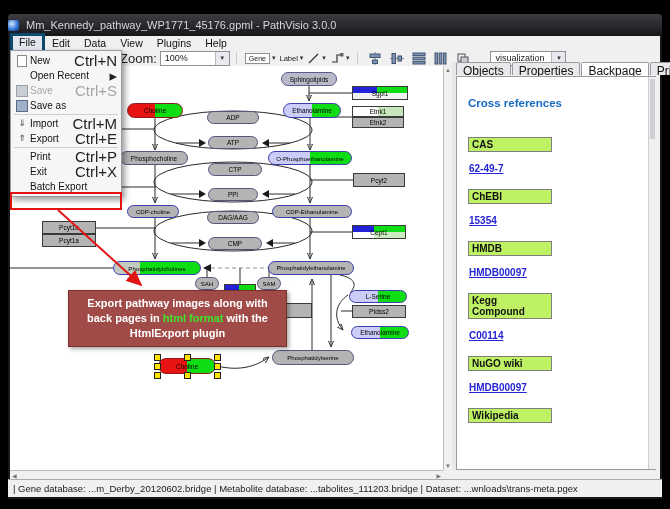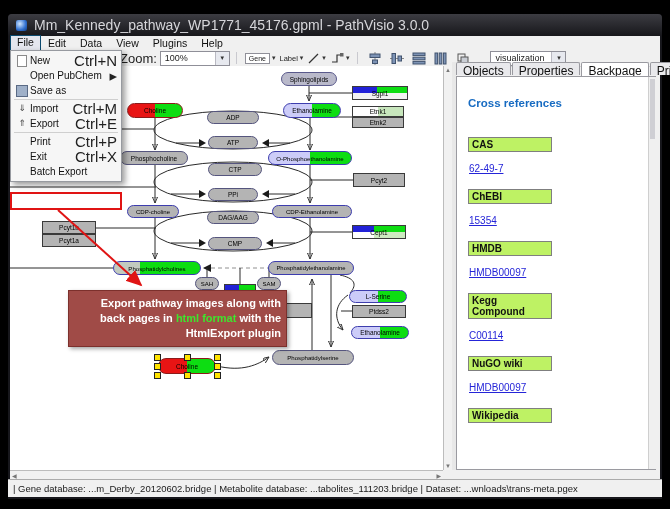--- a/index.html
+++ b/index.html
@@ -2,26 +2,26 @@
 <html><head>
 <meta charset="utf-8">
 <style>
   html,body{margin:0;padding:0;background:#000;}
   #page{position:relative;width:670px;height:509px;background:#000;overflow:hidden;
         font-family:"Liberation Sans","DejaVu Sans",sans-serif;-webkit-font-smoothing:antialiased;}
   .abs{position:absolute;box-sizing:border-box;}
   
   #window{left:8px;top:14px;width:654px;height:485px;background:#f0f0f0;border:2px solid #17171c;border-radius:4px 4px 0 0;}
   #titlebar{left:8px;top:14px;width:654px;height:22px;background:linear-gradient(#3c3c42,#17171b);border-radius:4px 4px 0 0;
-            display:flex;align-items:center;color:#d6d6da;font-size:14px;padding-left:8px;box-sizing:border-box;}
+            display:flex;align-items:center;color:#d6d6da;font-size:11px;box-sizing:border-box;}
   #app-icon{width:11px;height:11px;border-radius:2px;background:radial-gradient(circle at 35% 35%,#cfe6ff,#2f6fd0 60%,#133a78);margin-right:7px;flex:0 0 auto;}
   
   #menubar{left:10px;top:36px;width:650px;height:14px;background:#f0f0f0;display:flex;align-items:center;font-size:10.5px;color:#111;}
   .mb-item{padding:0 7px;height:14px;line-height:14px;}
-  .mb-item.open{border:1px solid #0c4a6e;background:#e4e6ee;line-height:12px;padding:0 6px;}
+  .mb-item.open{border:3px solid #0c4a6e;background:#e4e6ee;line-height:12px;padding:0 6px;}
   
   #toolbar{left:10px;top:50px;width:650px;height:17px;background:#f0f0f0;border-bottom:1px solid #d8d8d8;display:flex;align-items:center;padding-left:110px;box-sizing:border-box;font-size:9px;color:#222;}
   .tb-label{font-size:13px;margin-right:3px;}
   .combo{display:inline-flex;align-items:center;background:#fff;border:1px solid #8f8f98;height:13px;font-size:9px;padding-left:4px;}
   .combo .arr{width:13px;height:13px;background:#e7e9ef;border-left:1px solid #b9b9c2;display:inline-flex;align-items:center;justify-content:center;font-size:7px;color:#333;margin-left:4px;}
   .zoomc{width:64px;justify-content:space-between;}
   .tb-sep{width:1px;height:12px;background:#c9c9cf;margin:0 6px;}
   .tb-btn{display:inline-flex;align-items:center;margin:0 2px;height:13px;}
   .mini-box{border:1px solid #8f8f98;background:#fff;font-size:7px;padding:1px 3px;}
   .drop{font-size:7px;color:#333;margin-left:2px;}
@@ -44,21 +44,21 @@
            background-size:100% 50%,100% 50%;background-position:top,bottom;background-repeat:no-repeat;}
   .c-cept1{background-image:linear-gradient(to right,#2222d8 40%,#0ddd12 40%),linear-gradient(to right,#ffffff 40%,#cdeac0 40%);
            background-size:100% 50%,100% 50%;background-position:top,bottom;background-repeat:no-repeat;}
   .c-etnk1{background:linear-gradient(to right,#fdfdfd 50%,#c7e6bc 50%);}
   .c-pemt{background:linear-gradient(to right,#2222d8 45%,#0ddd12 45%);}
   .c-sphingo{background:#b9b9ca;border-color:#5a5a8c;}
   .sel{z-index:4;}
   .hdl{position:absolute;width:5px;height:5px;background:#ffe300;border:1px solid #222;z-index:5;}
   
   #callout{left:68px;top:290px;width:219px;height:57px;background:#a04b47;border:1px solid #7c302c;box-shadow:2px 2px 4px rgba(0,0,0,.35);
-           color:#fff;font-weight:bold;font-size:11px;text-align:right;display:flex;align-items:center;justify-content:center;padding:2px 5px;line-height:1.35;z-index:40;}
+           color:#fff;font-weight:bold;font-size:11px;text-align:center;display:flex;align-items:center;justify-content:center;padding:2px 5px;line-height:1.35;z-index:40;}
   #callout .hl{color:#3fe42e;}
   
   #filemenu{left:10px;top:50px;width:112px;background:#f6f6f6;border:1px solid #979aa0;box-shadow:3px 3px 6px rgba(0,0,0,.4);z-index:60;padding:2px 0;}
   .mi{height:15px;display:flex;align-items:center;font-size:10px;color:#111;padding:0 4px 0 3px;}
   .mi .mic{width:16px;flex:0 0 16px;display:flex;align-items:center;justify-content:center;}
   .mi .lbl{flex:1;}
   .mi .sc{font-size:15px;color:#222;}
   .mi.dis .lbl,.mi.dis .sc{color:#a6a6a6;}
   .msep{height:1px;background:#cfcfcf;margin:1px 3px;}
   .i-page{width:8px;height:10px;background:#fff;border:1px solid #8a8a8a;}
@@ -72,21 +72,21 @@
   #hscroll{left:10px;top:470px;width:433px;height:9px;border-top:1px solid #bcbcbc;font-size:6px;color:#777;display:flex;justify-content:space-between;align-items:center;}
   #splitter{left:452px;top:62px;width:4px;height:408px;background:#e8e8e8;}
   
   #tabs{left:456px;top:62px;width:202px;height:14px;display:flex;font-size:12px;color:#111;}
   .tab{border:1px solid #9a9aa0;border-bottom:none;background:#e9e9ec;padding:1px 6px 0;margin-right:1px;border-radius:2px 2px 0 0;height:13px;box-sizing:border-box;}
   .tab.active{background:#fff;font-weight:normal;height:14px;}
   #panel{left:456px;top:76px;width:200px;height:394px;background:#fff;border:1px solid #9a9aa0;padding:20px 0 0 11px;overflow:hidden;}
   #panel h2{margin:0 0 28px 0;font-size:11.5px;color:#176bc2;}
   .sect{margin-bottom:13px;}
   .shead{width:84px;border:1px solid #7f7f7f;background:#bef264;font-size:10px;font-weight:bold;color:#111;padding:1px 3px;margin-bottom:6px;box-sizing:border-box;}
-  .sval{font-size:10px;font-weight:normal;color:#2525d8;text-decoration:underline;display:inline-block;margin-left:1px;}
+  .sval{font-size:10px;font-weight:bold;color:#2525d8;text-decoration:underline;display:inline-block;margin-left:1px;}
   .sval.plain{color:#222;text-decoration:none;font-weight:normal;}
   #panelsb{left:648px;top:77px;width:8px;height:392px;background:#f0f0f0;border-left:1px solid #cfcfcf;}
   #panelsb .th{position:absolute;left:1px;top:2px;width:5px;height:60px;background:#cfcfd4;}
   
   #statusbar{left:8px;top:479px;width:654px;height:18px;background:#f0f0f0;border-top:1px solid #ababab;display:flex;align-items:center;font-size:9.5px;color:#1a1a1a;padding-left:5px;box-sizing:border-box;}
   
   #redsvg{position:absolute;left:0;top:0;z-index:70;pointer-events:none;}
 </style>
 </head>
 <body>
@@ -337,22 +337,29 @@
   <div class="abs" id="filemenu">
     <div class="mi">
         <span class="mic">
           <span class="i-page"></span>
         </span>
         <span class="lbl">New</span>
         <span class="sc">Ctrl+N</span>
       </div>
     <div class="mi">
         <span class="mic"></span>
-        <span class="lbl">Open PubChem</span>
+        <span class="lbl">Open Recent</span>
         <span class="sc">▸</span>
+      </div>
+    <div class="mi dis">
+        <span class="mic">
+          <span class="i-save"></span>
+        </span>
+        <span class="lbl">Save</span>
+        <span class="sc">Ctrl+S</span>
       </div>
     <div class="mi">
         <span class="mic">
           <span class="i-save2"></span>
         </span>
         <span class="lbl">Save as</span>
         <span class="sc"></span>
       </div>
     <div class="msep"></div>
     <div class="mi">

